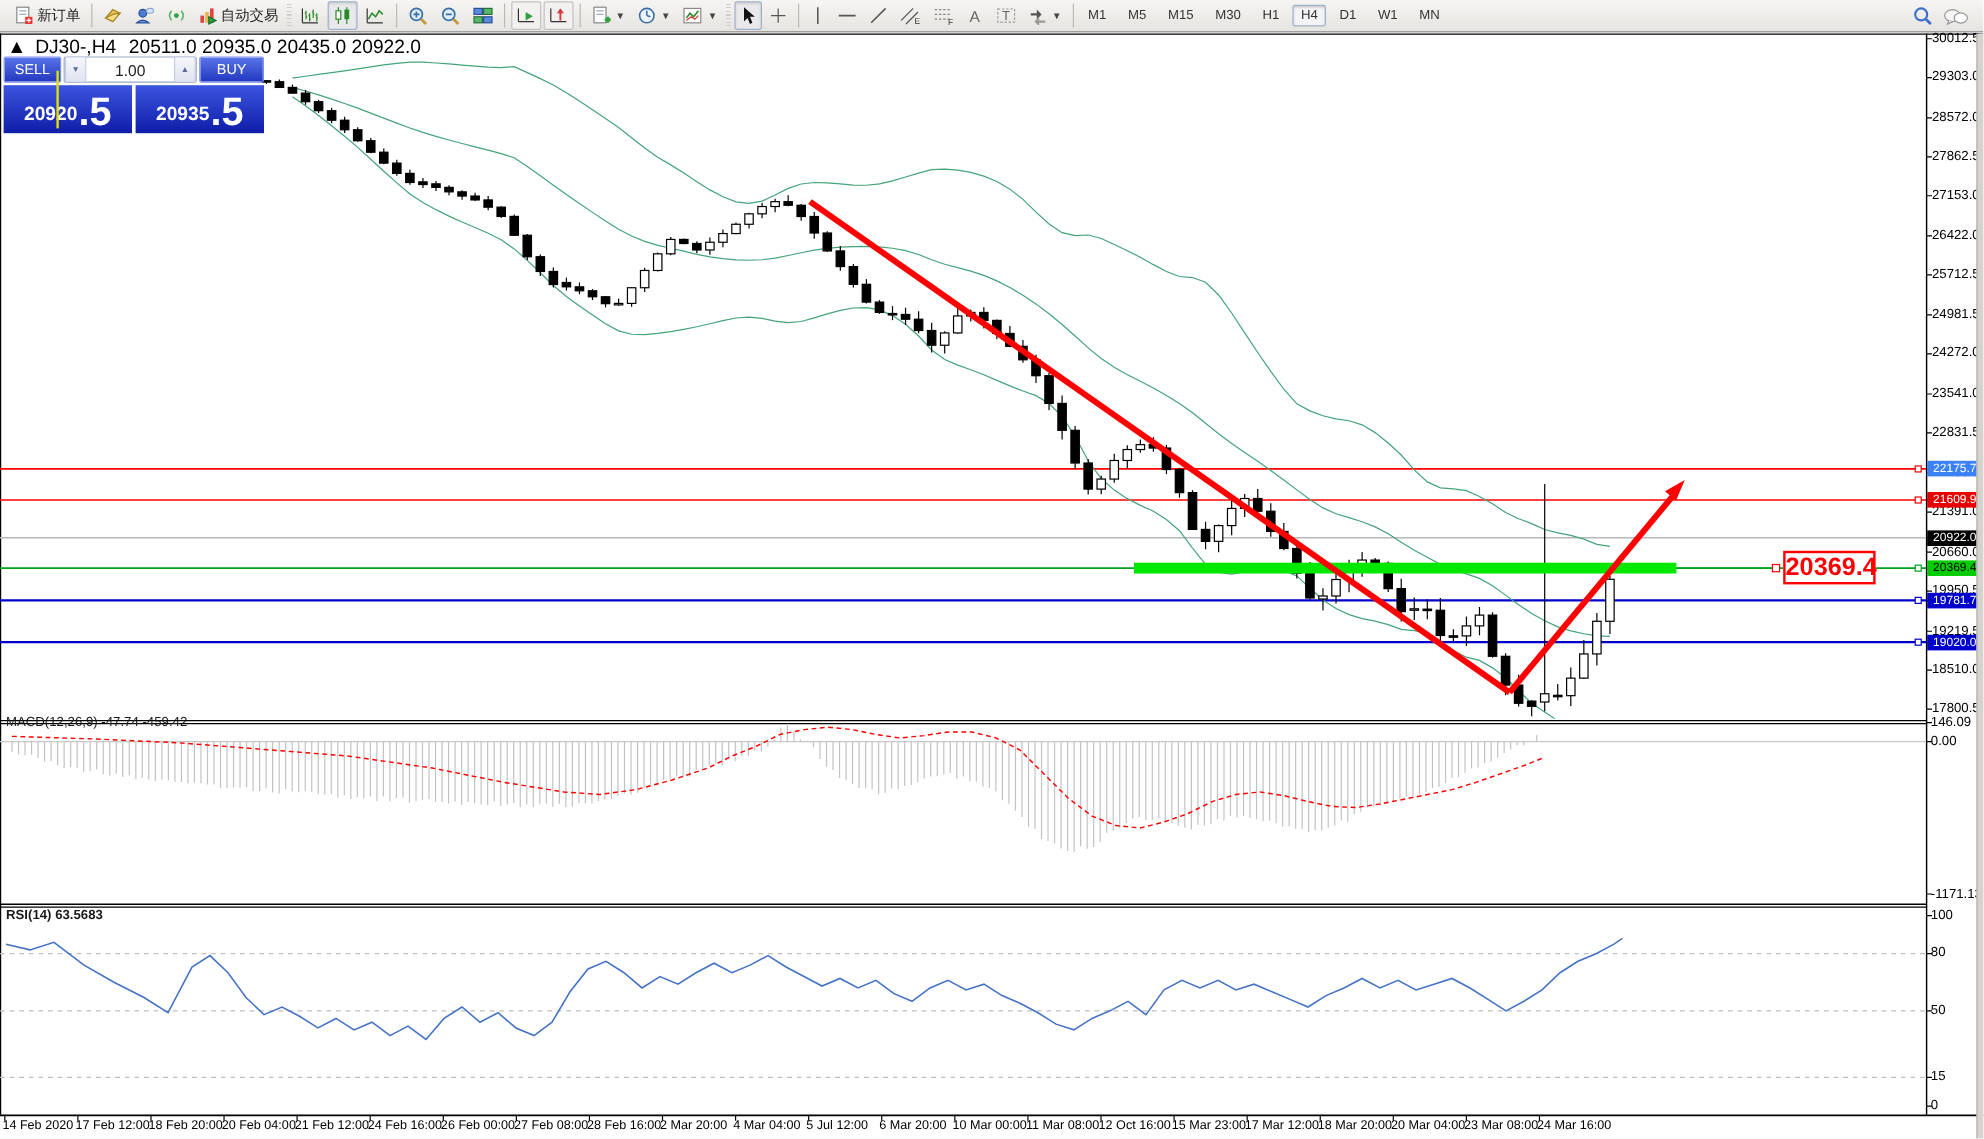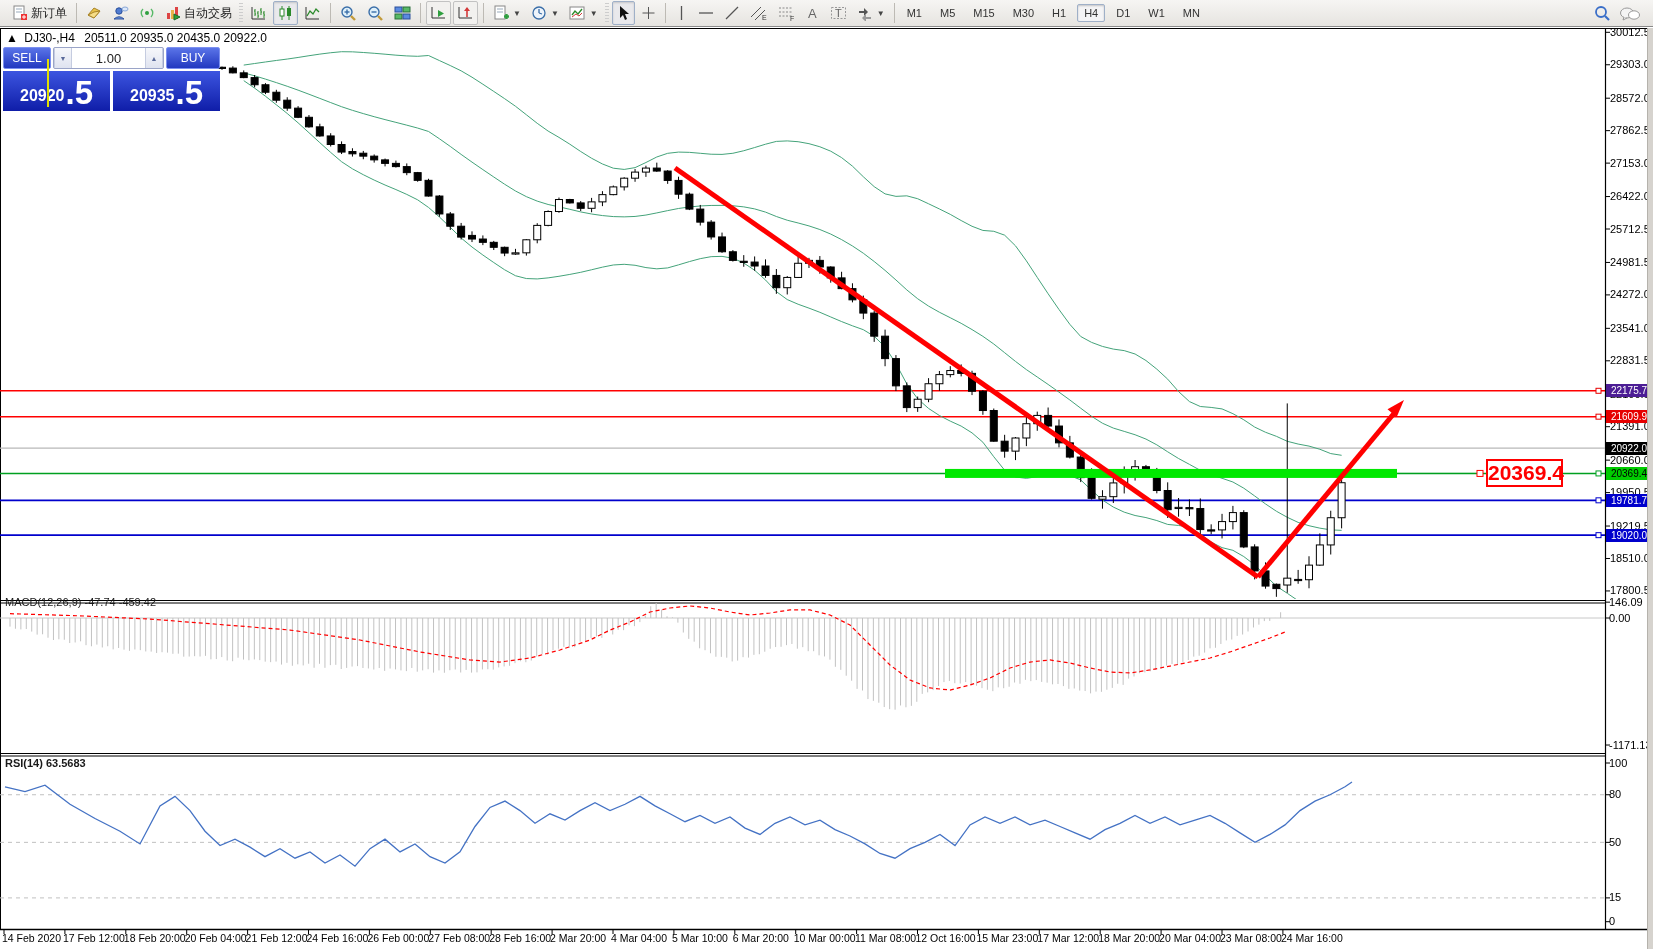--- a/index.html
+++ b/index.html
@@ -12,21 +12,21 @@
   .tbtn.pressed{background:#e9e9ec;border:1px solid #9fb0c8;box-shadow:inset 0 1px 2px rgba(0,0,0,.15);}
   .tbtn.framed{border:1px solid #c2c2c2;background:#f2f1ef;}
   .tlabel{font-size:12px;color:#222;white-space:nowrap;}
   .tsep{width:1px;height:20px;background:#bdbab4;margin:0 3px;}
   .tgrip{width:4px;height:20px;margin:0 1px;background:repeating-linear-gradient(#cdcdcd 0 1px,transparent 1px 3px);}
   .dd{font-size:8px;color:#444;margin-left:1px;}
   .tf{font-size:11px;color:#333;padding:2px 6px;border:1px solid transparent;border-radius:2px;}
   .tf.active{border:1px solid #9fb0c8;background:#f4f4f6;box-shadow:inset 0 1px 2px rgba(0,0,0,.2);}
   #tb-right{margin-left:auto;display:flex;align-items:center;gap:8px;padding-right:12px;}
   
-  #chart-title{position:absolute;left:6px;top:31px;font-size:12px;color:#000;}
+  #chart-title{position:absolute;left:6px;top:31px;font-size:16px;color:#000;}
   #chart-title .ohlc{margin-left:6px;}
   .ticklabel{position:absolute;left:1610px;font-size:11px;color:#000;white-space:nowrap;}
   .pricetag{position:absolute;left:1606px;width:46px;height:13px;font-size:10px;line-height:13px;text-align:center;color:#fff;}
   .mticklabel{position:absolute;left:1609px;font-size:11px;color:#000;white-space:nowrap;}
   .timelabel{position:absolute;top:932px;font-size:10.5px;color:#000;white-space:nowrap;}
   #macd-label{position:absolute;left:5px;top:596px;font-size:11px;color:#1a1a1a;}
   #rsi-label{position:absolute;left:5px;top:757px;font-size:11px;color:#1a1a1a;font-weight:bold;}
   #level-box{position:absolute;left:1486px;top:459px;width:73px;height:24px;border:2px solid #f00;background:#fff;
     color:#f00;font-size:21px;font-weight:bold;text-align:center;line-height:24px;}
   #pivot-text{position:absolute;left:1390px;top:492px;font-size:31px;font-weight:bold;color:#00e000;
@@ -867,21 +867,21 @@
       <div class="ticklabel" style="top: 288.403px;">24272.0</div>
       <div class="ticklabel" style="top: 321.843px;">23541.0</div>
       <div class="ticklabel" style="top: 354.3px;">22831.5</div>
       <div class="ticklabel" style="top: 387.74px;">22100.5</div>
       <div class="ticklabel" style="top: 420.196px;">21391.0</div>
       <div class="ticklabel" style="top: 453.636px;">20660.0</div>
       <div class="ticklabel" style="top: 486.093px;">19950.5</div>
       <div class="ticklabel" style="top: 519.533px;">19219.5</div>
       <div class="ticklabel" style="top: 551.989px;">18510.0</div>
       <div class="ticklabel" style="top: 584.446px;">17800.5</div>
-      <div class="pricetag" style="top: 384.3px; background: #4c1d95; color: rgb(255, 255, 255);">22175.7</div>
+      <div class="pricetag" style="top: 384.3px; background: #3b82f6; color: rgb(255, 255, 255);">22175.7</div>
       <div class="pricetag" style="top: 410.182px; background: rgb(230, 0, 0); color: rgb(255, 255, 255);">21609.9</div>
       <div class="pricetag" style="top: 441.651px; background: rgb(0, 0, 0); color: rgb(255, 255, 255);">20922.0</div>
       <div class="pricetag" style="top: 466.93px; background: rgb(0, 204, 0); color: rgb(0, 0, 0);">20369.4</div>
       <div class="pricetag" style="top: 493.815px; background: rgb(0, 0, 204); color: rgb(255, 255, 255);">19781.7</div>
       <div class="pricetag" style="top: 528.659px; background: rgb(0, 0, 204); color: rgb(255, 255, 255);">19020.0</div>
       <div class="mticklabel" style="top: 595.655px;">146.09</div>
       <div class="mticklabel" style="top: 611.5px;">0.00</div>
       <div class="mticklabel" style="top: 738.521px;">-1171.13</div>
       <div class="mticklabel" style="top: 756.5px;">100</div>
       <div class="mticklabel" style="top: 788.24px;">80</div>
@@ -894,21 +894,21 @@
       <div class="timelabel" style="left: 62.9px;">17 Feb 12:00</div>
       <div class="timelabel" style="left: 123.8px;">18 Feb 20:00</div>
       <div class="timelabel" style="left: 184.7px;">20 Feb 04:00</div>
       <div class="timelabel" style="left: 245.6px;">21 Feb 12:00</div>
       <div class="timelabel" style="left: 306.5px;">24 Feb 16:00</div>
       <div class="timelabel" style="left: 367.4px;">26 Feb 00:00</div>
       <div class="timelabel" style="left: 428.3px;">27 Feb 08:00</div>
       <div class="timelabel" style="left: 489.2px;">28 Feb 16:00</div>
       <div class="timelabel" style="left: 550.1px;">2 Mar 20:00</div>
       <div class="timelabel" style="left: 611px;">4 Mar 04:00</div>
-      <div class="timelabel" style="left: 671.9px;">5 Mar 10:00</div>
+      <div class="timelabel" style="left: 671.9px;">5 Jul 12:00</div>
       <div class="timelabel" style="left: 732.8px;">6 Mar 20:00</div>
       <div class="timelabel" style="left: 793.7px;">10 Mar 00:00</div>
       <div class="timelabel" style="left: 813px; padding-left: 42px;">11 Mar 08:00</div>
       <div class="timelabel" style="left: 915.5px;">12 Oct 16:00</div>
       <div class="timelabel" style="left: 976.4px;">15 Mar 23:00</div>
       <div class="timelabel" style="left: 1037.3px;">17 Mar 12:00</div>
       <div class="timelabel" style="left: 1098.2px;">18 Mar 20:00</div>
       <div class="timelabel" style="left: 1159.1px;">20 Mar 04:00</div>
       <div class="timelabel" style="left: 1220px;">23 Mar 08:00</div>
       <div class="timelabel" style="left: 1280.9px;">24 Mar 16:00</div>

